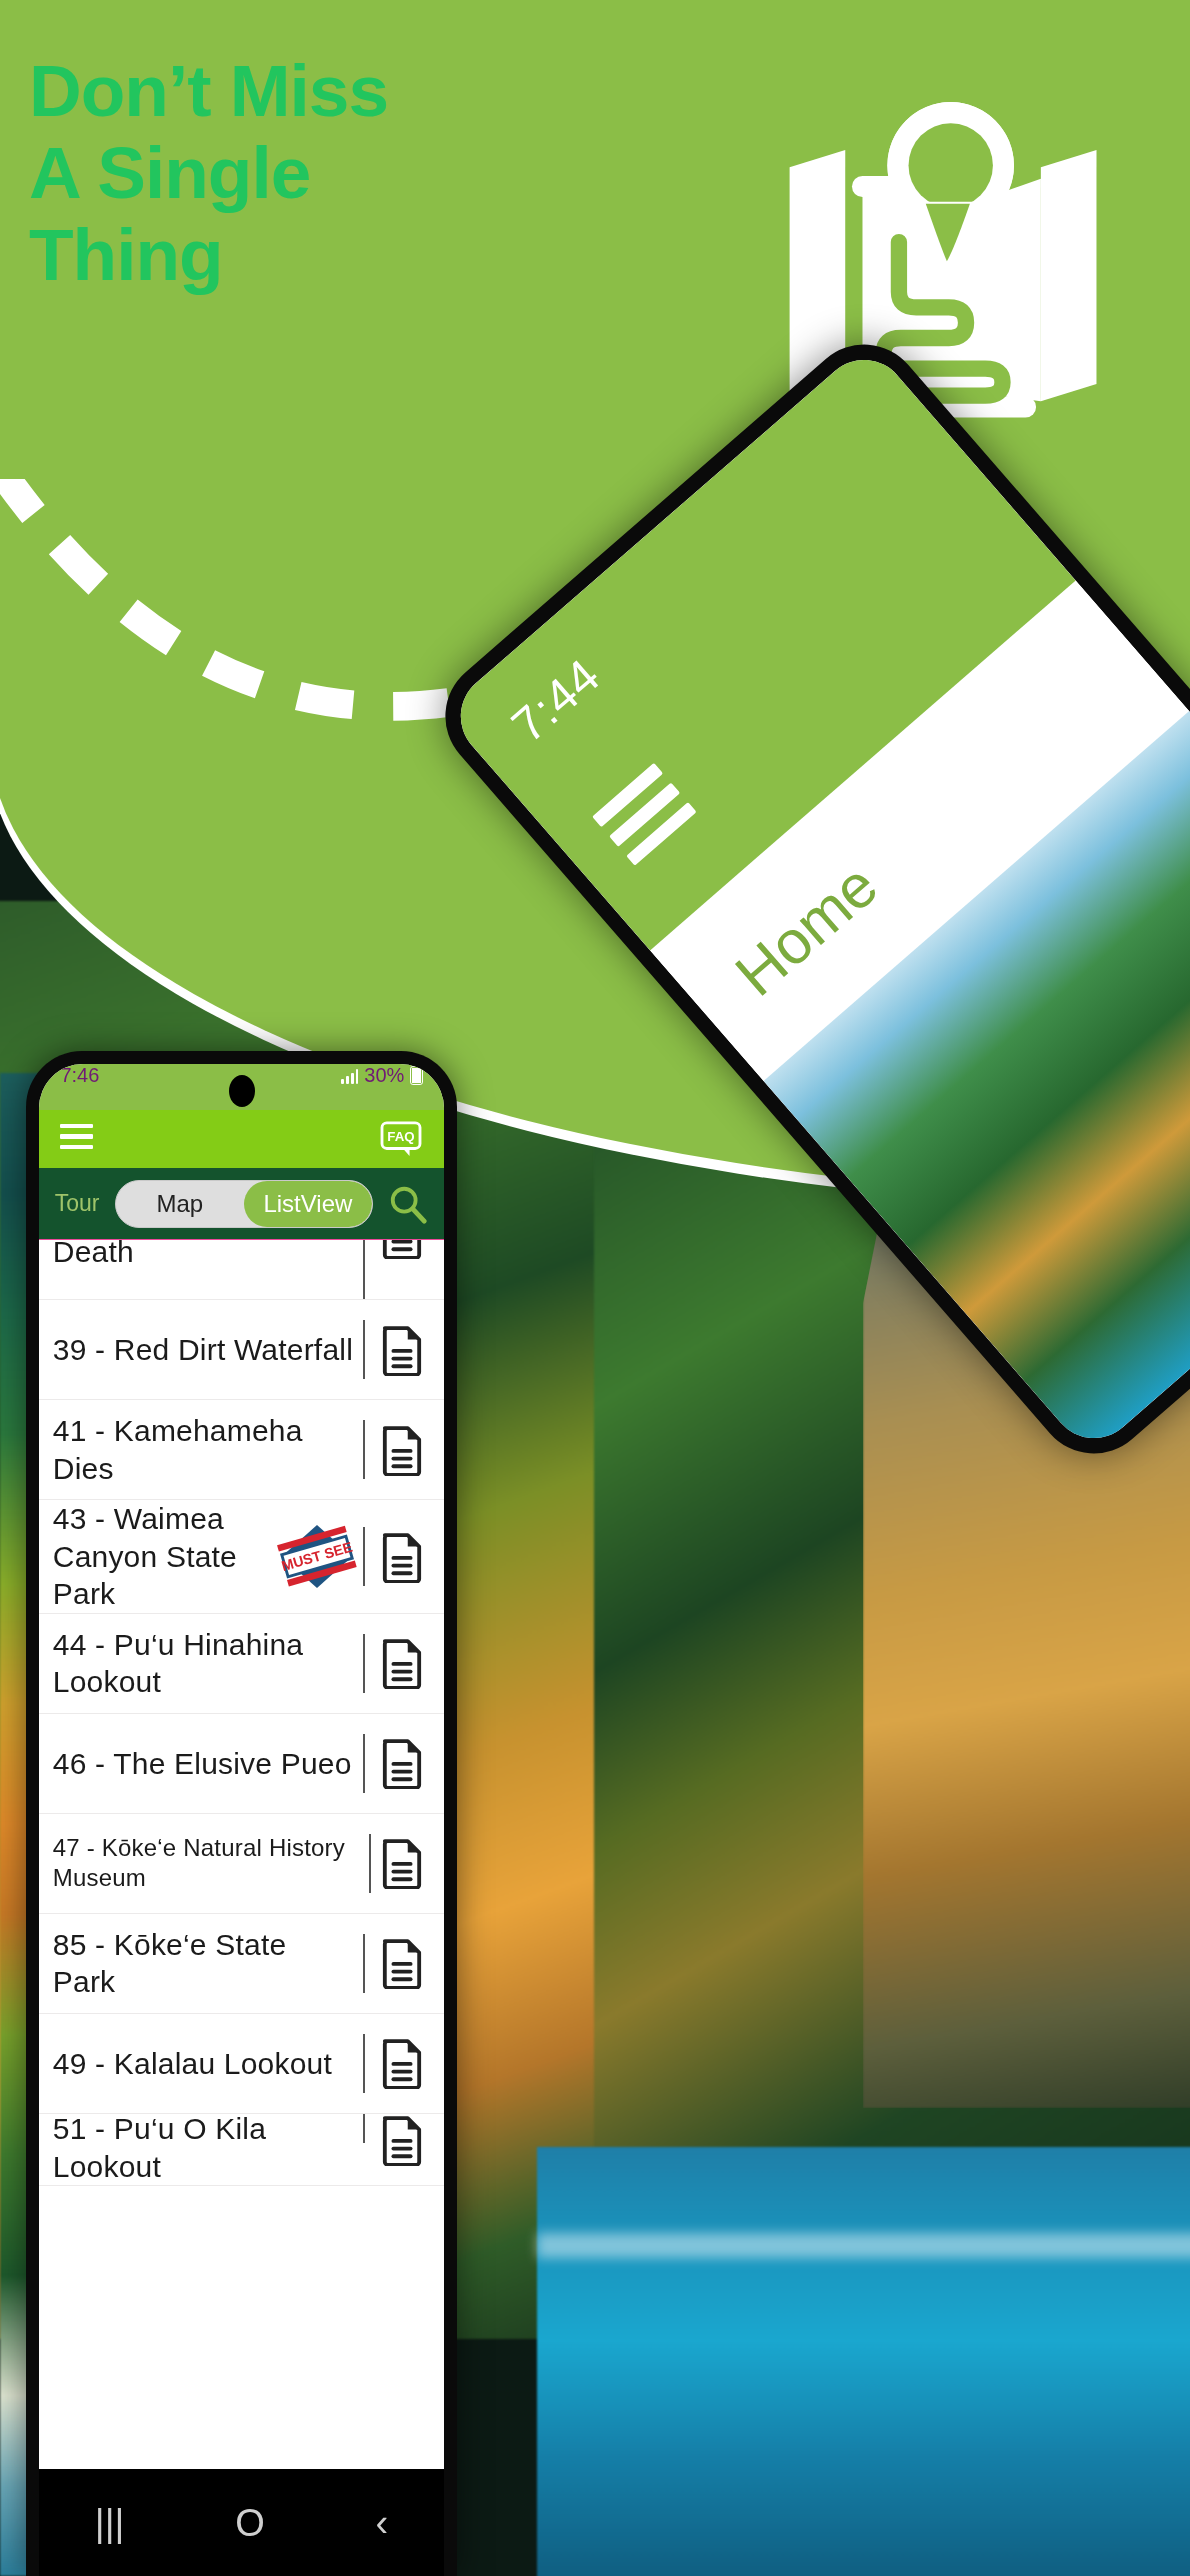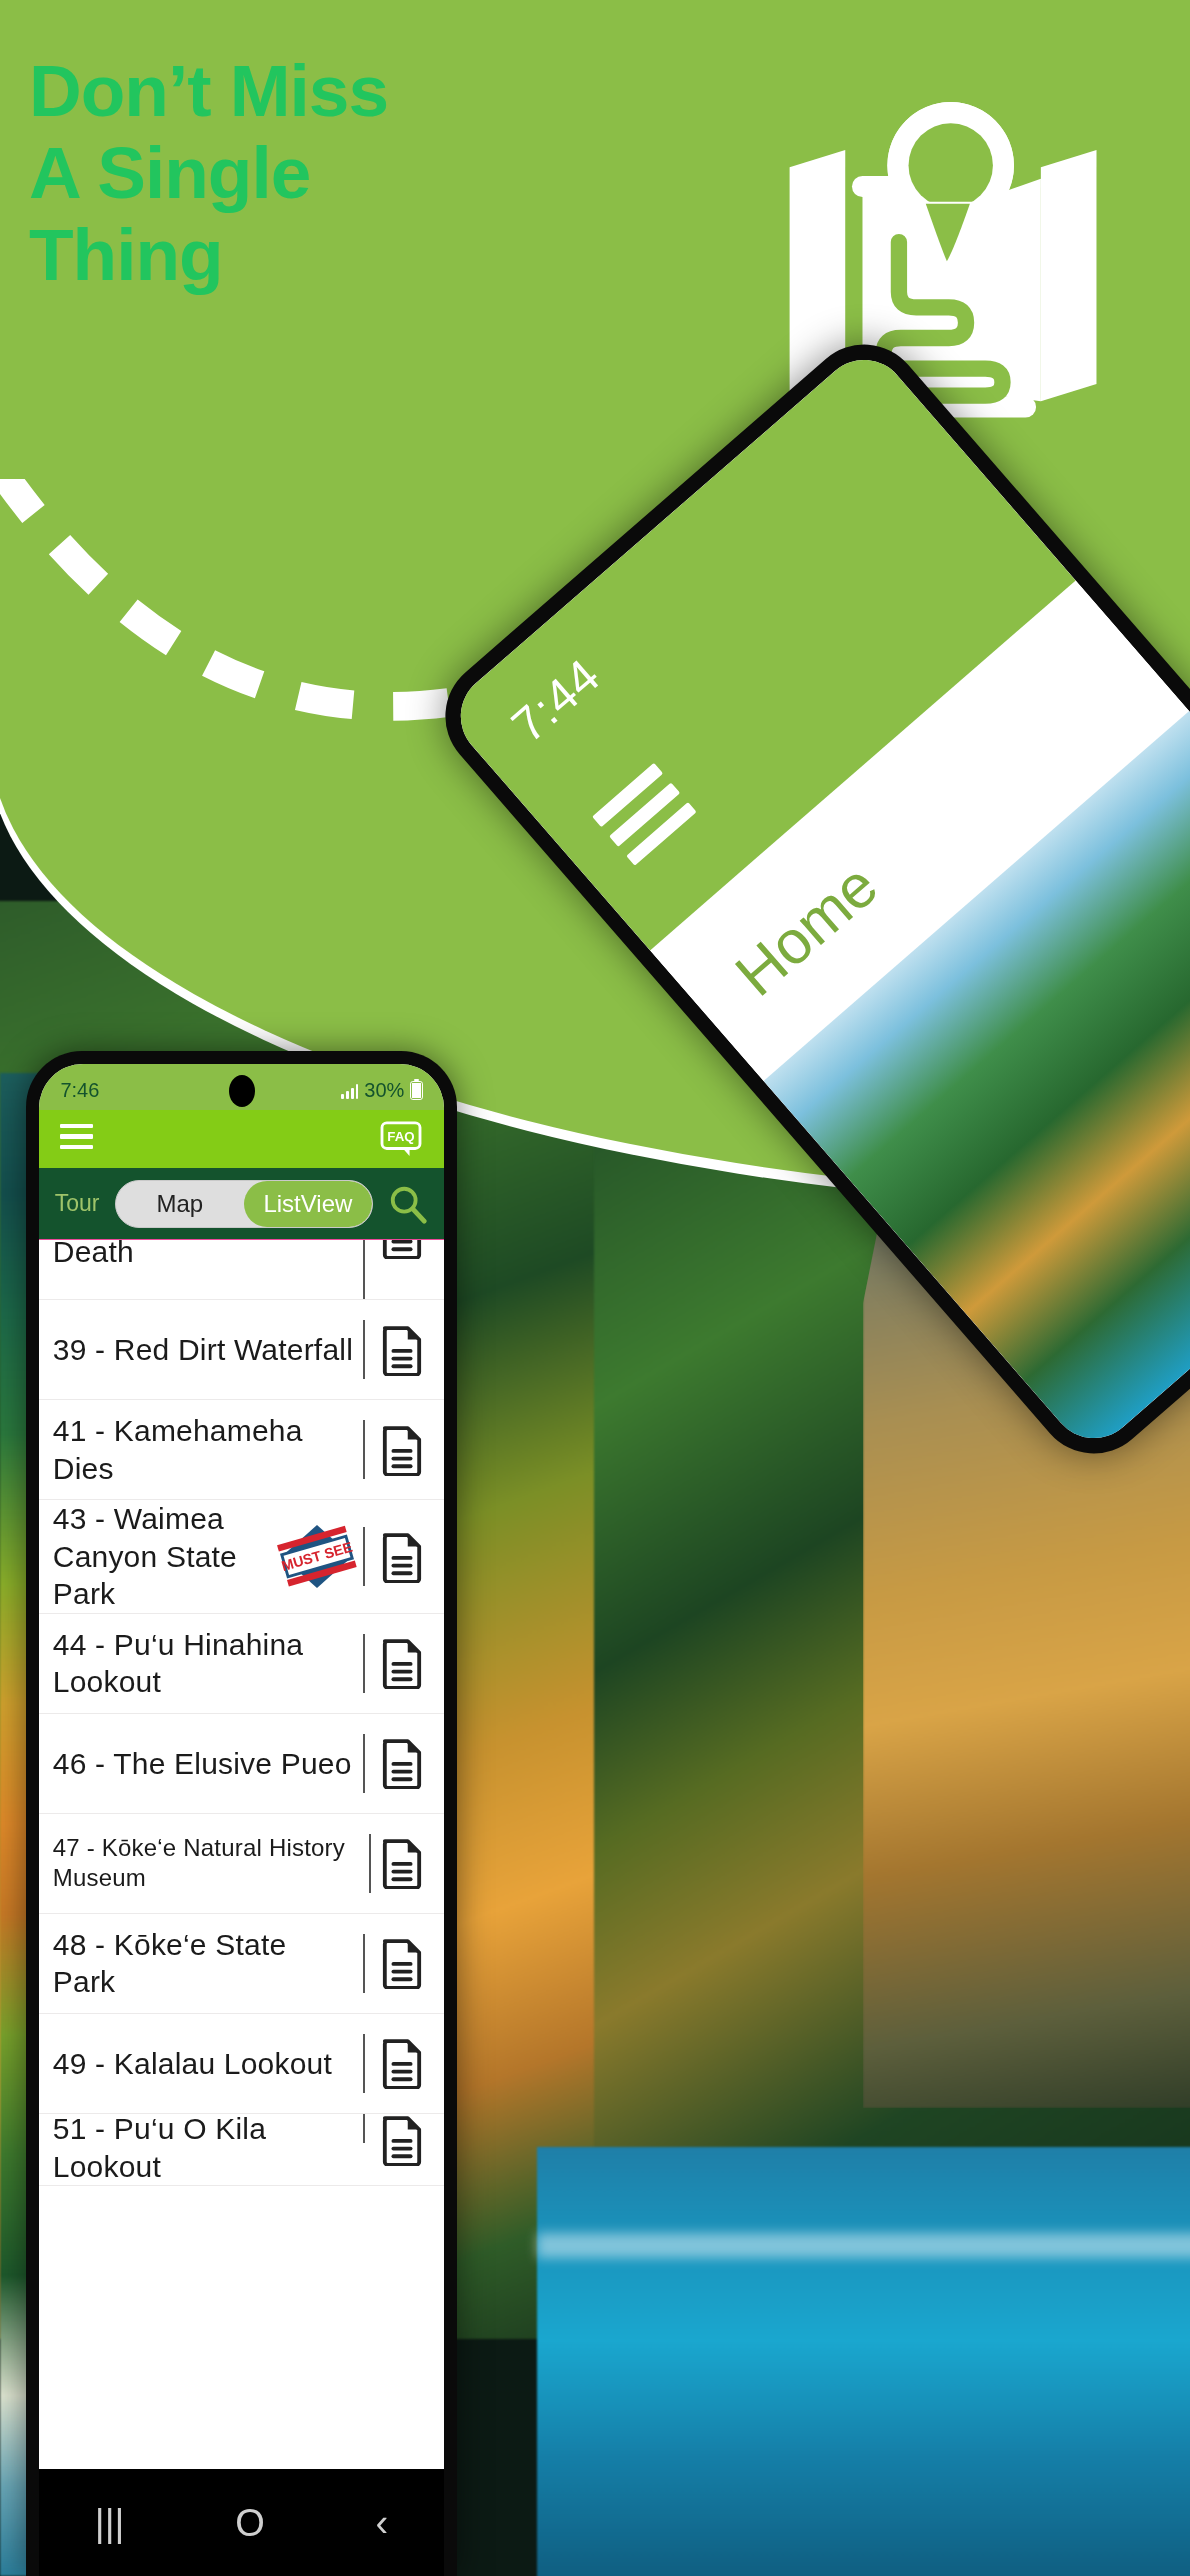--- a/index.html
+++ b/index.html
@@ -142,22 +142,22 @@
   .phone-main-screen{
     width:100%; height:100%;
     border-top-left-radius:44px; border-top-right-radius:44px;
     overflow:hidden; background:#fff;
     display:flex; flex-direction:column;
     position:relative;
   }
 
   .statusbar{
     background:#8bbe47; height:46px; flex:none;
-    display:flex; align-items:flex-end; justify-content:space-between;
-    padding:8px 21px; color:#14532d; font-size:20px; position:relative;
+    display:flex; align-items:flex-start; justify-content:space-between;
+    padding:0 21px; color:#701a75; font-size:20px; position:relative;
   }
   .sb-right{ display:flex; align-items:center; gap:5.8px; font-size:20px; }
   .camhole{
     position:absolute; left:50%; transform:translateX(-50%); top:10.5px;
     width:26px; height:32px; border-radius:50%; background:#000;
   }
   .sig{ display:flex; align-items:flex-end; gap:1.9px; height:16.3px;}
   .sig i{ width:2.9px; background:#fff; display:block; border-radius:1px;}
   .sig i:nth-child(1){height:4.8px} .sig i:nth-child(2){height:7.7px}
   .sig i:nth-child(3){height:11.5px} .sig i:nth-child(4){height:15.3px}
@@ -430,21 +430,21 @@
           <path d="M28 4 v12 h12" fill="#222"></path>
           <g stroke="#222" stroke-width="4" stroke-linecap="round">
             <line x1="13" y1="28" x2="31" y2="28"></line>
               <line x1="13" y1="36" x2="31" y2="36"></line>
               <line x1="13" y1="44" x2="31" y2="44"></line>
           </g>
         </svg>
       </div>
 
       <div class="lrow">
-        <div class="ltext">48 - Kōke‘e State Park</div>
+        <div class="ltext">85 - Kōke‘e State Park</div>
         <div class="vdiv"></div>
         <svg class="docicon" viewBox="0 0 44 54">
           <path d="M4 4 h24 l12 12 v34 a3 3 0 0 1 -3 3 h-30 a3 3 0 0 1 -3 -3 v-43 a3 3 0 0 1 3 -3 z" fill="#fff" stroke="#222" stroke-width="4" stroke-linejoin="round"></path>
           <path d="M28 4 v12 h12" fill="#222"></path>
           <g stroke="#222" stroke-width="4" stroke-linecap="round">
             <line x1="13" y1="28" x2="31" y2="28"></line>
               <line x1="13" y1="36" x2="31" y2="36"></line>
               <line x1="13" y1="44" x2="31" y2="44"></line>
           </g>
         </svg>

